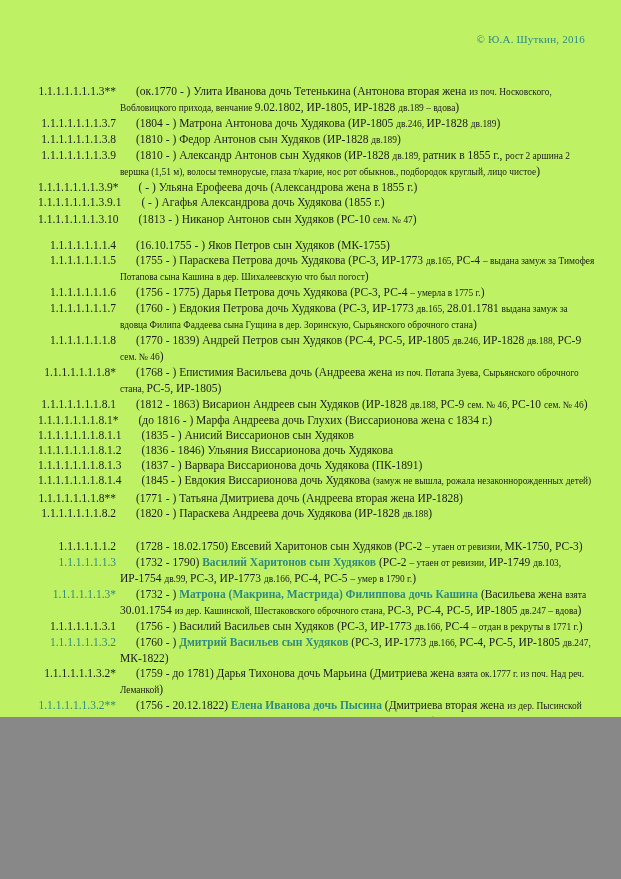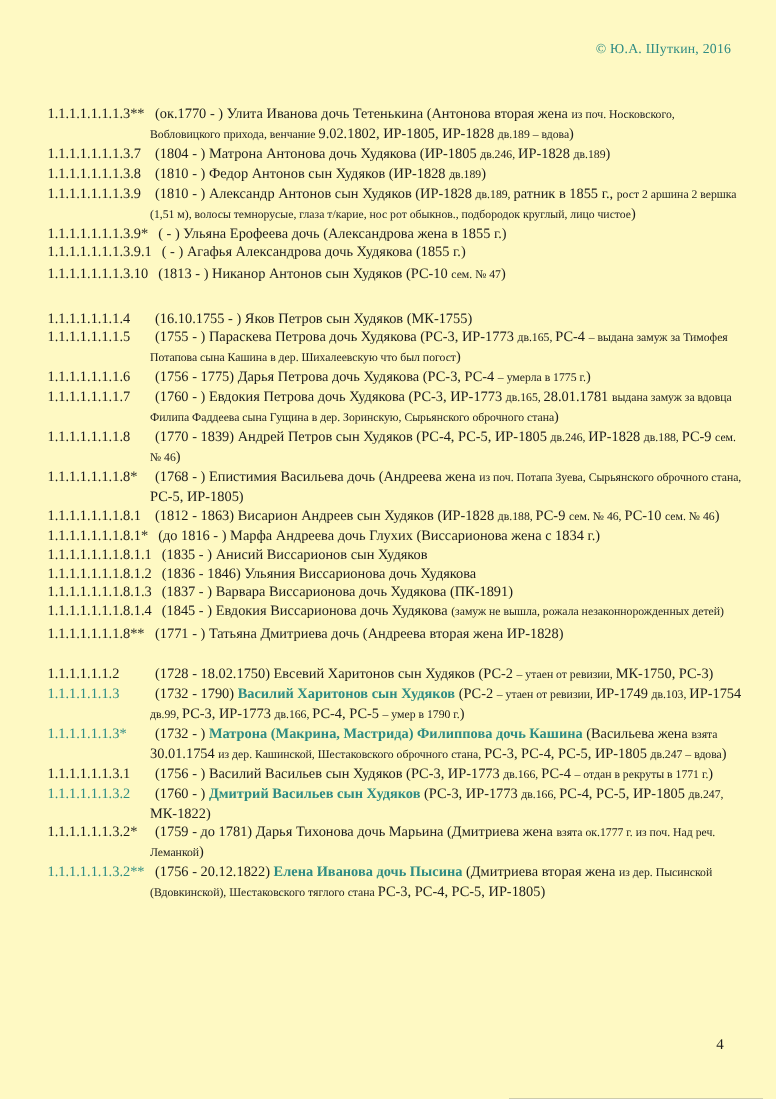--- a/index.html
+++ b/index.html
@@ -2,23 +2,23 @@
 <html style="--teal: #2e8b83;"><head>
 <meta charset="utf-8">
 <style>
   :root{
     --teal:#2e8b83;
     --ink:#1c1c1c;
   }
   html,body{margin:0;padding:0;background:#888;}
   .page{
     position:relative;
-    width:621px;height:879px;
+    width:621px;height:717px;
     margin:0 auto;
-    background:#fef9c3;
+    background:#bef264;
     font-family:"Liberation Serif","DejaVu Serif",serif;
     color:var(--ink);
     overflow:hidden;
   }
   .copyright{
     position:absolute;top:33px;right:36px;
     font-size:11px;color:var(--teal);
     letter-spacing:0.2px;
   }
   .entries{
@@ -26,31 +26,32 @@
   }
   .entry{
     margin-left:38px;margin-right:26px;
     padding-left:82px;text-indent:-82px;
     font-size:11.5px;line-height:15px;
     text-align:left;
   }
   .entry .num{
     display:inline-block;
     min-width:78px;
-    padding-right:8px;
+    padding-right:20px;
     text-indent:0;
     white-space:nowrap;
+    text-align:right;
   }
   .num.t{color:var(--teal);}
   .seg-n{font-size:11.5px;}
   .seg-b{font-size:11.5px;font-weight:normal;}
   .seg-s{font-size:9.4px;}
   .seg-bt{font-size:11.5px;font-weight:bold;color:var(--teal);}
   .gap-s{margin-top:2px;}
-  .gap-m{margin-top:20px;}
+  .gap-m{margin-top:10px;}
   .gap-l{margin-top:17px;}
   .page-number{
     position:absolute;top:828px;left:573px;
     font-size:12px;color:var(--ink);
   }
 </style>
 </head>
 <body>
 
 <div class="page">
@@ -69,20 +70,21 @@
       <div class="entry"><span class="num">1.1.1.1.1.1.1.7</span><span><span class="seg-n">(1760 - ) </span><span class="seg-b">Евдокия Петрова дочь Худякова </span><span class="seg-n">(РС-3, ИР-1773 </span><span class="seg-s">дв.165, </span><span class="seg-n">28.01.1781 </span><span class="seg-s">выдана замуж за вдовца Филипа Фаддеева сына Гущина в дер. Зоринскую, Сырьянского оброчного стана</span><span class="seg-n">)</span></span></div>
       <div class="entry"><span class="num">1.1.1.1.1.1.1.8</span><span><span class="seg-n">(1770 - 1839) </span><span class="seg-b">Андрей Петров сын Худяков </span><span class="seg-n">(РС-4, РС-5, ИР-1805 </span><span class="seg-s">дв.246, </span><span class="seg-n">ИР-1828 </span><span class="seg-s">дв.188, </span><span class="seg-n">РС-9 </span><span class="seg-s">сем. № 46</span><span class="seg-n">)</span></span></div>
       <div class="entry"><span class="num">1.1.1.1.1.1.1.8*</span><span><span class="seg-n">(1768 - ) </span><span class="seg-b">Епистимия Васильева дочь (Андреева жена </span><span class="seg-s">из поч. Потапа Зуева, Сырьянского оброчного стана, </span><span class="seg-n">РС-5, ИР-1805)</span></span></div>
       <div class="entry"><span class="num">1.1.1.1.1.1.1.8.1</span><span><span class="seg-n">(1812 - 1863) </span><span class="seg-b">Висарион Андреев сын Худяков </span><span class="seg-n">(ИР-1828 </span><span class="seg-s">дв.188, </span><span class="seg-n">РС-9 </span><span class="seg-s">сем. № 46, </span><span class="seg-n">РС-10 </span><span class="seg-s">сем. № 46</span><span class="seg-n">)</span></span></div>
       <div class="entry"><span class="num">1.1.1.1.1.1.1.8.1*</span><span><span class="seg-n">(до 1816 - ) </span><span class="seg-b">Марфа Андреева дочь Глухих (Виссарионова жена </span><span class="seg-n">с 1834 г.)</span></span></div>
       <div class="entry"><span class="num">1.1.1.1.1.1.1.8.1.1</span><span><span class="seg-n">(1835 - ) </span><span class="seg-b">Анисий Виссарионов сын Худяков</span></span></div>
       <div class="entry"><span class="num">1.1.1.1.1.1.1.8.1.2</span><span><span class="seg-n">(1836 - 1846) </span><span class="seg-b">Ульяния Виссарионова дочь Худякова</span></span></div>
       <div class="entry"><span class="num">1.1.1.1.1.1.1.8.1.3</span><span><span class="seg-n">(1837 - ) </span><span class="seg-b">Варвара Виссарионова дочь Худякова </span><span class="seg-n">(ПК-1891)</span></span></div>
       <div class="entry"><span class="num">1.1.1.1.1.1.1.8.1.4</span><span><span class="seg-n">(1845 - ) </span><span class="seg-b">Евдокия Виссарионова дочь Худякова </span><span class="seg-s">(замуж не вышла, рожала незаконнорожденных детей)</span></span></div>
       <div class="entry gap-s"><span class="num">1.1.1.1.1.1.1.8**</span><span><span class="seg-n">(1771 - ) </span><span class="seg-b">Татьяна Дмитриева дочь (Андреева вторая жена </span><span class="seg-n">ИР-1828)</span></span></div>
+      <div class="entry"><span class="num">1.1.1.1.1.1.1.8.2</span><span><span class="seg-n">(1820 - ) </span><span class="seg-b">Параскева Андреева дочь Худякова </span><span class="seg-n">(ИР-1828 </span><span class="seg-s">дв.188</span><span class="seg-n">)</span></span></div>
       <div class="entry gap-l"><span class="num">1.1.1.1.1.1.2</span><span><span class="seg-n">(1728 - 18.02.1750) </span><span class="seg-b">Евсевий Харитонов сын Худяков </span><span class="seg-n">(РС-2 </span><span class="seg-s">– утаен от ревизии, </span><span class="seg-n">МК-1750, РС-3)</span></span></div>
       <div class="entry"><span class="num t">1.1.1.1.1.1.3</span><span><span class="seg-n">(1732 - 1790) </span><span class="seg-bt">Василий Харитонов сын Худяков </span><span class="seg-n">(РС-2 </span><span class="seg-s">– утаен от ревизии, </span><span class="seg-n">ИР-1749 </span><span class="seg-s">дв.103, </span><span class="seg-n">ИР-1754 </span><span class="seg-s">дв.99, </span><span class="seg-n">РС-3, ИР-1773 </span><span class="seg-s">дв.166, </span><span class="seg-n">РС-4, РС-5 </span><span class="seg-s">– умер в 1790 г.</span><span class="seg-n">)</span></span></div>
       <div class="entry"><span class="num t">1.1.1.1.1.1.3*</span><span><span class="seg-n">(1732 - ) </span><span class="seg-bt">Матрона (Макрина, Мастрида) Филиппова дочь Кашина </span><span class="seg-b">(Васильева жена </span><span class="seg-s">взята </span><span class="seg-n">30.01.1754 </span><span class="seg-s">из дер. Кашинской, Шестаковского оброчного стана, </span><span class="seg-n">РС-3, РС-4, РС-5, ИР-1805 </span><span class="seg-s">дв.247 – вдова</span><span class="seg-n">)</span></span></div>
       <div class="entry"><span class="num">1.1.1.1.1.1.3.1</span><span><span class="seg-n">(1756 - ) </span><span class="seg-b">Василий Васильев сын Худяков </span><span class="seg-n">(РС-3, ИР-1773 </span><span class="seg-s">дв.166, </span><span class="seg-n">РС-4 </span><span class="seg-s">– отдан в рекруты в 1771 г.</span><span class="seg-n">)</span></span></div>
       <div class="entry"><span class="num t">1.1.1.1.1.1.3.2</span><span><span class="seg-n">(1760 - ) </span><span class="seg-bt">Дмитрий Васильев сын Худяков </span><span class="seg-n">(РС-3, ИР-1773 </span><span class="seg-s">дв.166, </span><span class="seg-n">РС-4, РС-5, ИР-1805 </span><span class="seg-s">дв.247, </span><span class="seg-n">МК-1822)</span></span></div>
       <div class="entry"><span class="num">1.1.1.1.1.1.3.2*</span><span><span class="seg-n">(1759 - до 1781) </span><span class="seg-b">Дарья Тихонова дочь Марьина (Дмитриева жена </span><span class="seg-s">взята ок.1777 г. из поч. Над реч. Леманкой</span><span class="seg-n">)</span></span></div>
       <div class="entry"><span class="num t">1.1.1.1.1.1.3.2**</span><span><span class="seg-n">(1756 - 20.12.1822) </span><span class="seg-bt">Елена Иванова дочь Пысина </span><span class="seg-b">(Дмитриева вторая жена </span><span class="seg-s">из дер. Пысинской (Вдовкинской), Шестаковского тяглого стана </span><span class="seg-n">РС-3, РС-4, РС-5, ИР-1805)</span></span></div>
     </div>
   <div class="page-number">4</div>
 </div>

